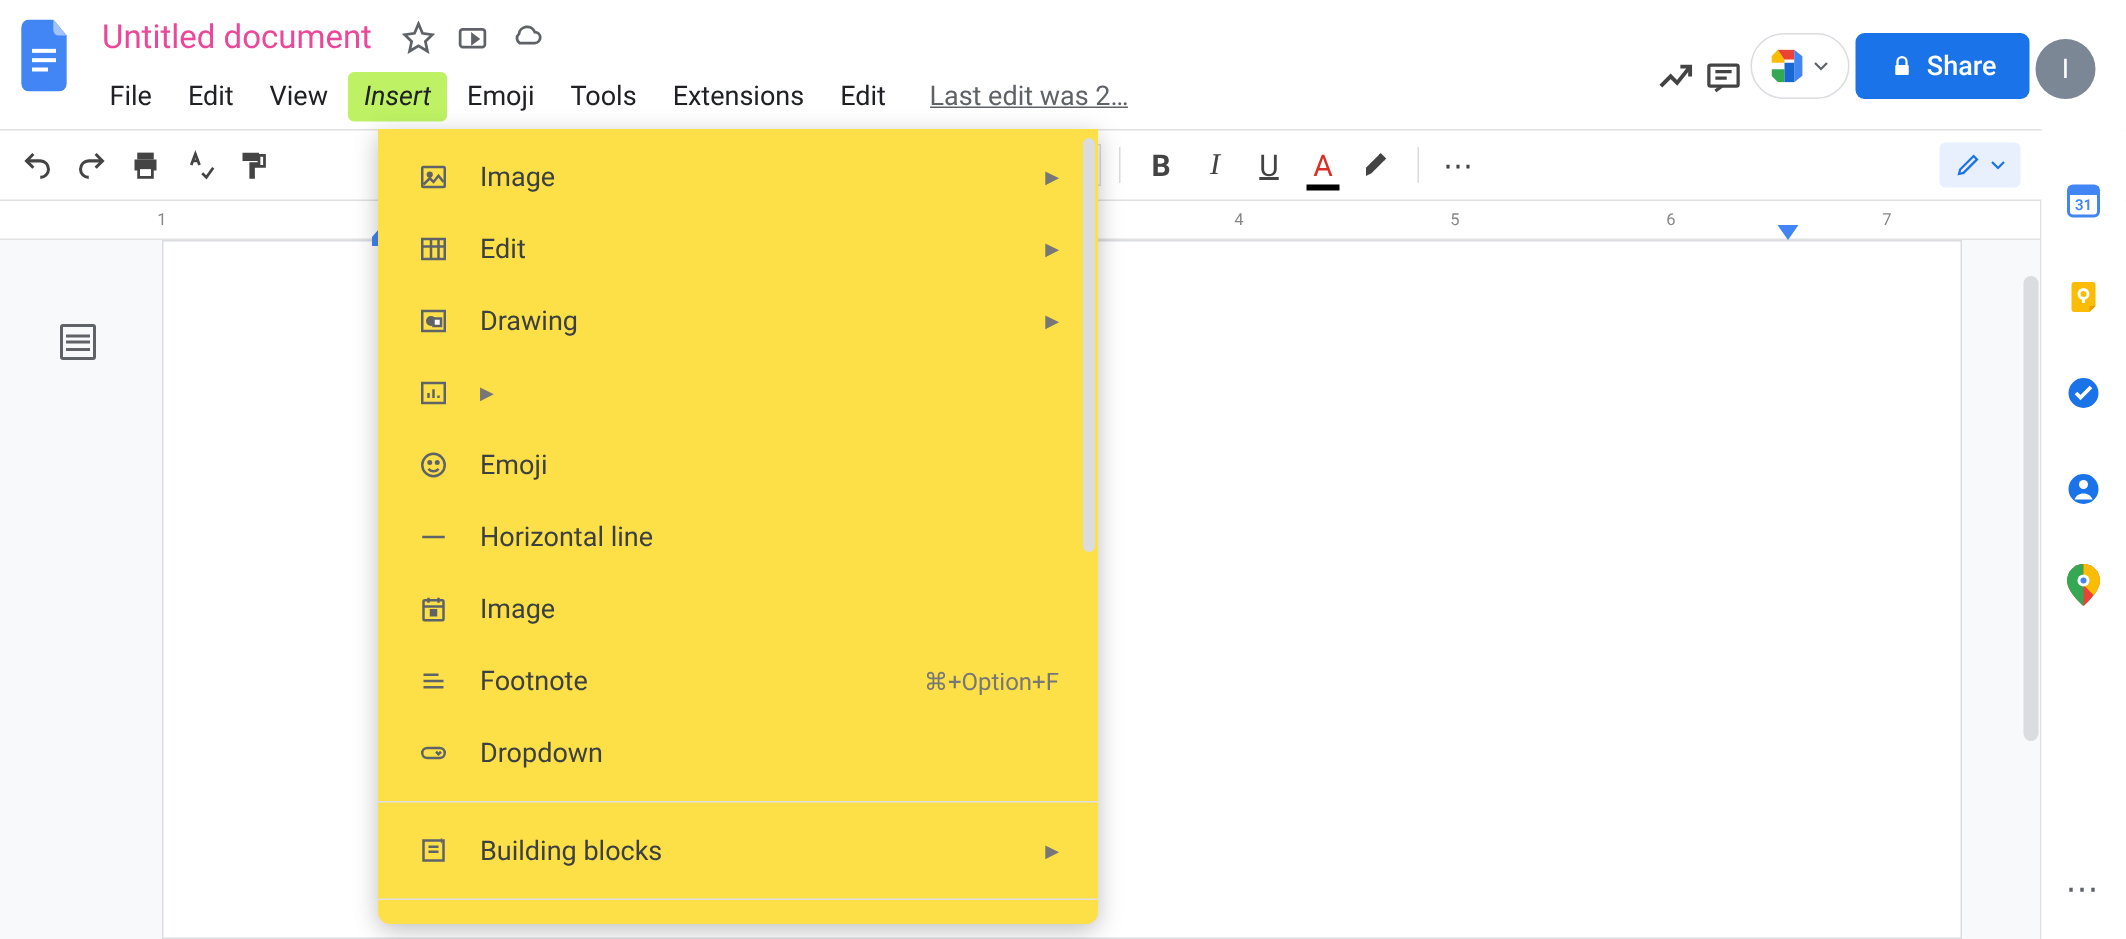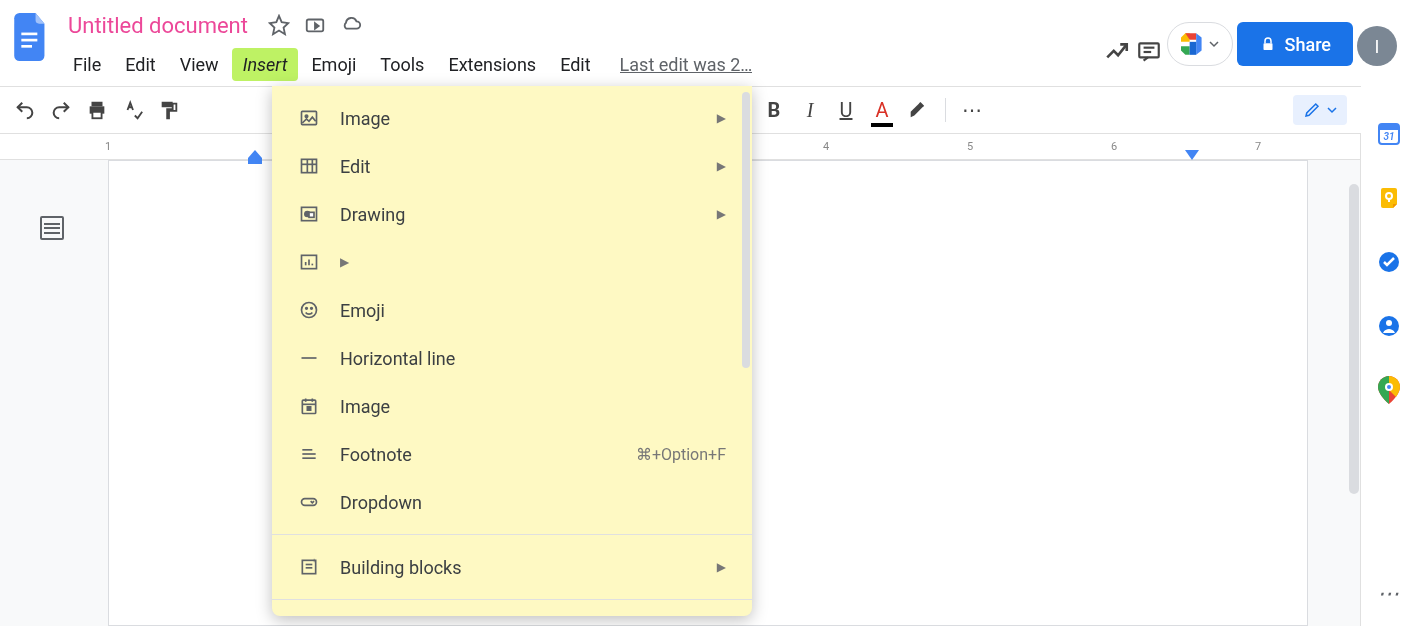--- a/index.html
+++ b/index.html
@@ -37,30 +37,30 @@
 .ruler { height:26px; background:#fff; border-bottom:1px solid #e0e0e0; position:relative; font-size:11px; color:#888;}
 .ruler-num { position:absolute; top:6px; transform:translateX(-50%);}
 .left-margin-outline { position:absolute; left:40px; top:216px; width:24px;height:24px; border:2px solid #5f6368; border-radius:2px; display:flex; flex-direction:column; justify-content:space-evenly; padding:2px;}
 .left-margin-outline span{height:2px;background:#5f6368;}
 .page { position:absolute; left:108px; top:26px; width:1200px; bottom:0; background:#fff; border:1px solid #dadce0;}
 .indent-marker { position:absolute; top:150px; }
 .indent-marker.left { left:248px; }
 .indent-marker.right { left:1185px; }
 .indent-marker svg { display:block;}
 
-.insert-menu { position:absolute; left:272px; top:86px; width:480px; background:#fef9c3; border-radius:0 0 8px 8px; box-shadow: 0 4px 16px rgba(0,0,0,0.25); z-index:50; padding:8px 0;}
+.insert-menu { position:absolute; left:252px; top:86px; width:480px; background:#fde047; border-radius:0 0 8px 8px; box-shadow: 0 4px 16px rgba(0,0,0,0.25); z-index:50; padding:8px 0;}
 .menu-scroll { position:absolute; right:2px; top:6px; width:8px; height:276px; background:#dadce0; border-radius:4px;}
 .m-row { display:flex; align-items:center; height:48px; padding:0 26px; gap:20px; cursor:pointer; font-size:18px; color:#3c4043;}
 .m-icon { width:22px; height:22px; color:#5f6368; display:flex;align-items:center;justify-content:center; flex-shrink:0;}
 .m-label { flex:1; }
 .m-shortcut { color:#777; font-size:16px;}
 .m-arrow { color:#777; font-size:12px;}
 .m-div { height:1px; background:#e0e0e0; margin:8px 0;}
 
-.sidepanel { position:absolute; right:0; top:86px; bottom:0; width:56px; background:#fff; display:flex; flex-direction:column; align-items:center; padding-top:36px; gap:40px;font-style:italic;}
+.sidepanel { position:absolute; right:0; top:86px; bottom:0; width:56px; background:#fff; display:flex; flex-direction:column; align-items:center; padding-top:36px; gap:40px;}
 .sp-icon { width:24px;height:24px; display:flex;align-items:center;justify-content:center;}
 .sp-more { margin-top:auto; margin-bottom:20px; color:#5f6368; font-size:22px; letter-spacing:2px;}
 
 .doc-scrollbar { position:absolute; right:58px; top:184px; width:10px; height:310px; background:#dadce0; border-radius:5px;}
 </style>
 </head>
 <body>
 
 <div class="header">
   <div class="logo">

